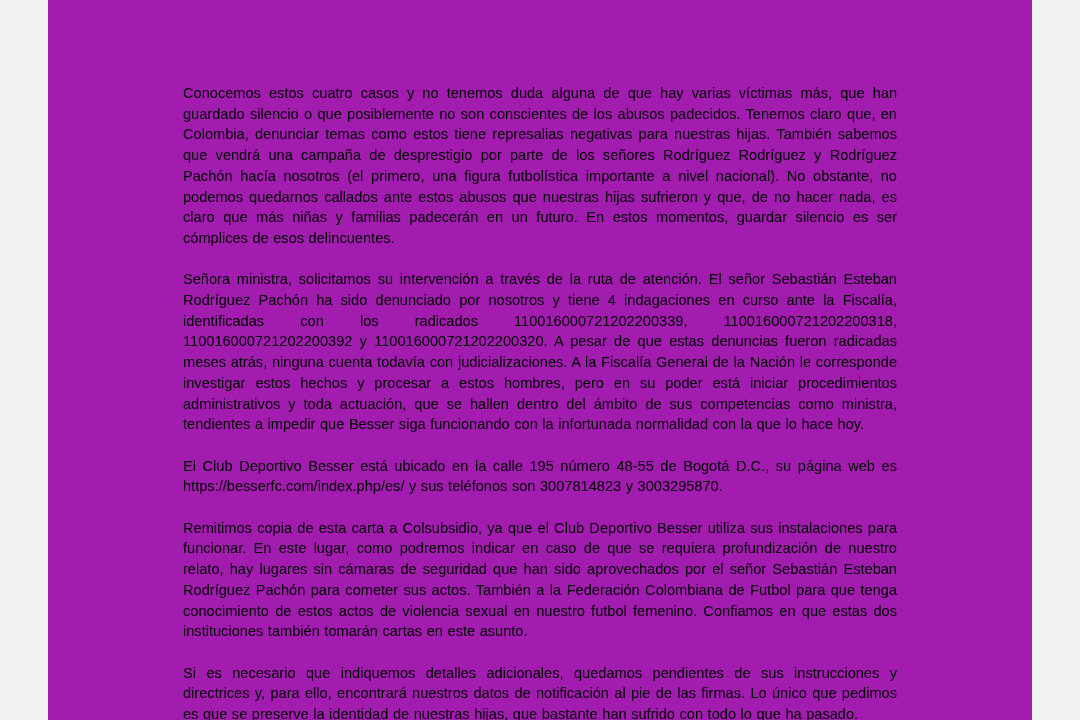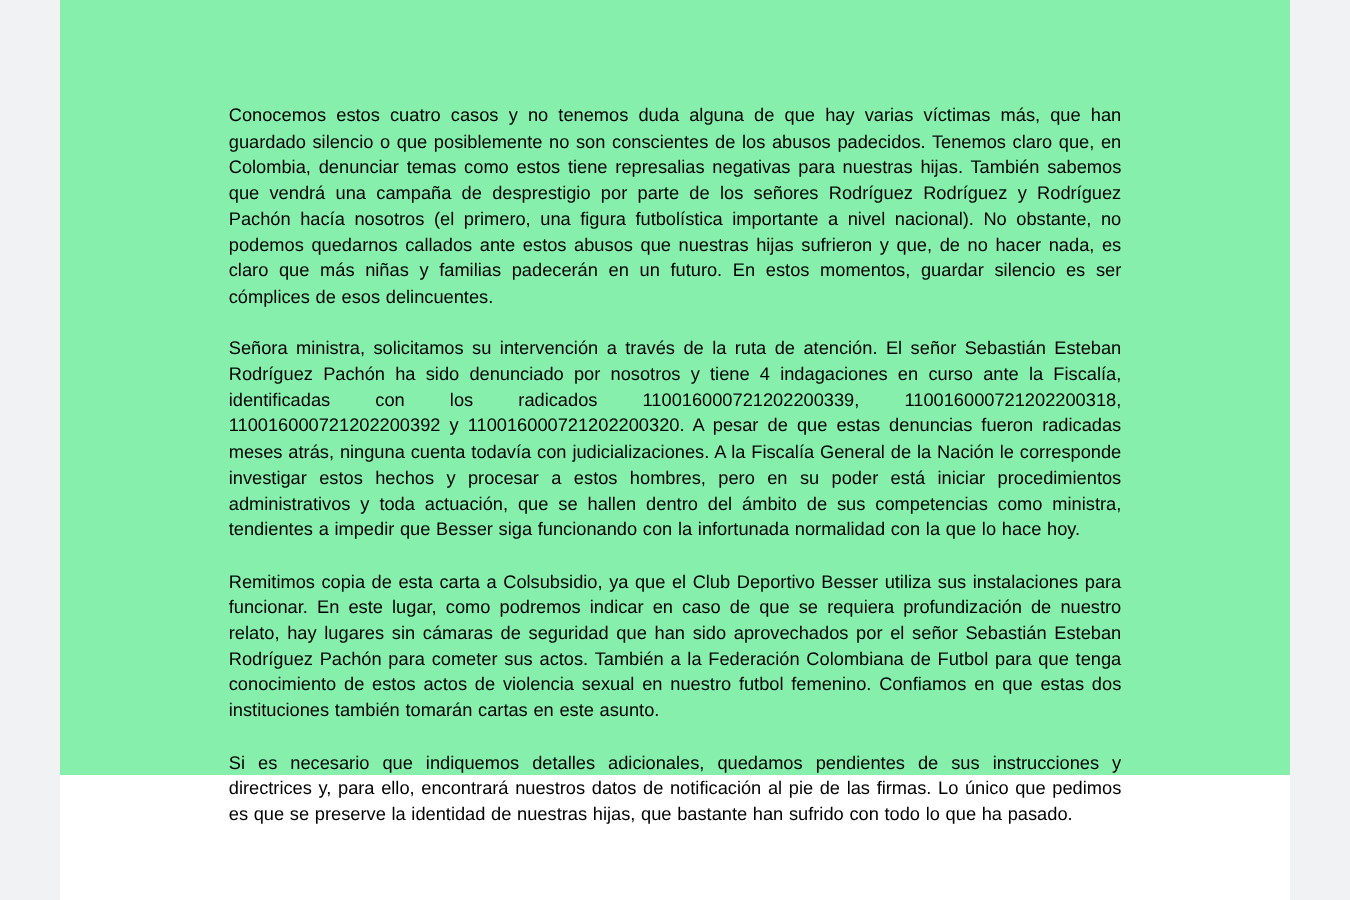--- a/index.html
+++ b/index.html
@@ -21,22 +21,22 @@
     height: 720px;
     background: #f1f2f4;
   }
   .gutter.left  { left: 0; }
   .gutter.right { right: 0; }
   .page {
     position: absolute;
     left: 48px;
     top: 0;
     width: 984px;
-    height: 620px;
-    background: #86efac;
+    height: 720px;
+    background: #a21caf;
   }
   .content {
     position: absolute;
     left: 135px;   
     top: 83px;
     width: 714px;
   }
   .content p {
     margin: 0 0 20.7px 0;
     font-family: "Liberation Sans", sans-serif;
@@ -52,17 +52,18 @@
 <body>
 
 <div class="viewport">
   <div class="gutter left"></div>
   <div class="gutter right"></div>
 
   <div class="page">
     <div class="content">
       <p>Conocemos estos cuatro casos y no tenemos duda alguna de que hay varias víctimas más, que han guardado silencio o que posiblemente no son conscientes de los abusos padecidos. Tenemos claro que, en Colombia, denunciar temas como estos tiene represalias negativas para nuestras hijas. También sabemos que vendrá una campaña de desprestigio por parte de los señores Rodríguez Rodríguez y Rodríguez Pachón hacía nosotros (el primero, una figura futbolística importante a nivel nacional). No obstante, no podemos quedarnos callados ante estos abusos que nuestras hijas sufrieron y que, de no hacer nada, es claro que más niñas y familias padecerán en un futuro. En estos momentos, guardar silencio es ser cómplices de esos delincuentes.</p>
       <p>Señora ministra, solicitamos su intervención a través de la ruta de atención. El señor Sebastián Esteban Rodríguez Pachón ha sido denunciado por nosotros y tiene 4 indagaciones en curso ante la Fiscalía, identificadas con los radicados 110016000721202200339, 110016000721202200318, 110016000721202200392 y 110016000721202200320. A pesar de que estas denuncias fueron radicadas meses atrás, ninguna cuenta todavía con judicializaciones. A la Fiscalía General de la Nación le corresponde investigar estos hechos y procesar a estos hombres, pero en su poder está iniciar procedimientos administrativos y toda actuación, que se hallen dentro del ámbito de sus competencias como ministra, tendientes a impedir que Besser siga funcionando con la infortunada normalidad con la que lo hace hoy.</p>
+      <p>El Club Deportivo Besser está ubicado en la calle 195 número 48-55 de Bogotá D.C., su página web es https://besserfc.com/index.php/es/ y sus teléfonos son 3007814823 y 3003295870.</p>
       <p>Remitimos copia de esta carta a Colsubsidio, ya que el Club Deportivo Besser utiliza sus instalaciones para funcionar. En este lugar, como podremos indicar en caso de que se requiera profundización de nuestro relato, hay lugares sin cámaras de seguridad que han sido aprovechados por el señor Sebastián Esteban Rodríguez Pachón para cometer sus actos. También a la Federación Colombiana de Futbol para que tenga conocimiento de estos actos de violencia sexual en nuestro futbol femenino. Confiamos en que estas dos instituciones también tomarán cartas en este asunto.</p>
       <p>Si es necesario que indiquemos detalles adicionales, quedamos pendientes de sus instrucciones y directrices y, para ello, encontrará nuestros datos de notificación al pie de las firmas. Lo único que pedimos es que se preserve la identidad de nuestras hijas, que bastante han sufrido con todo lo que ha pasado.</p>
     </div>
   </div>
 </div>
 
 </body></html>

